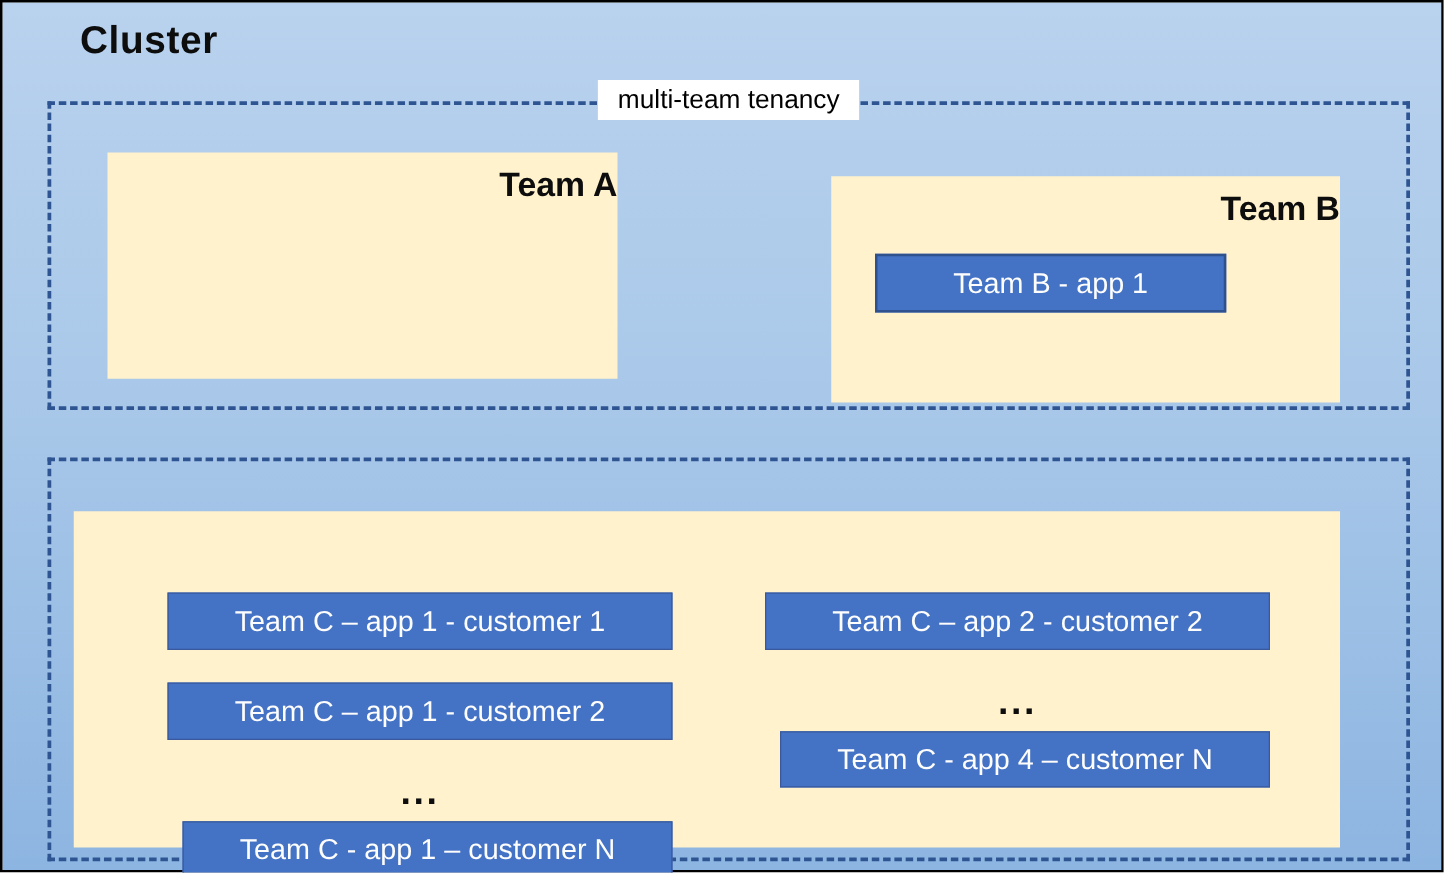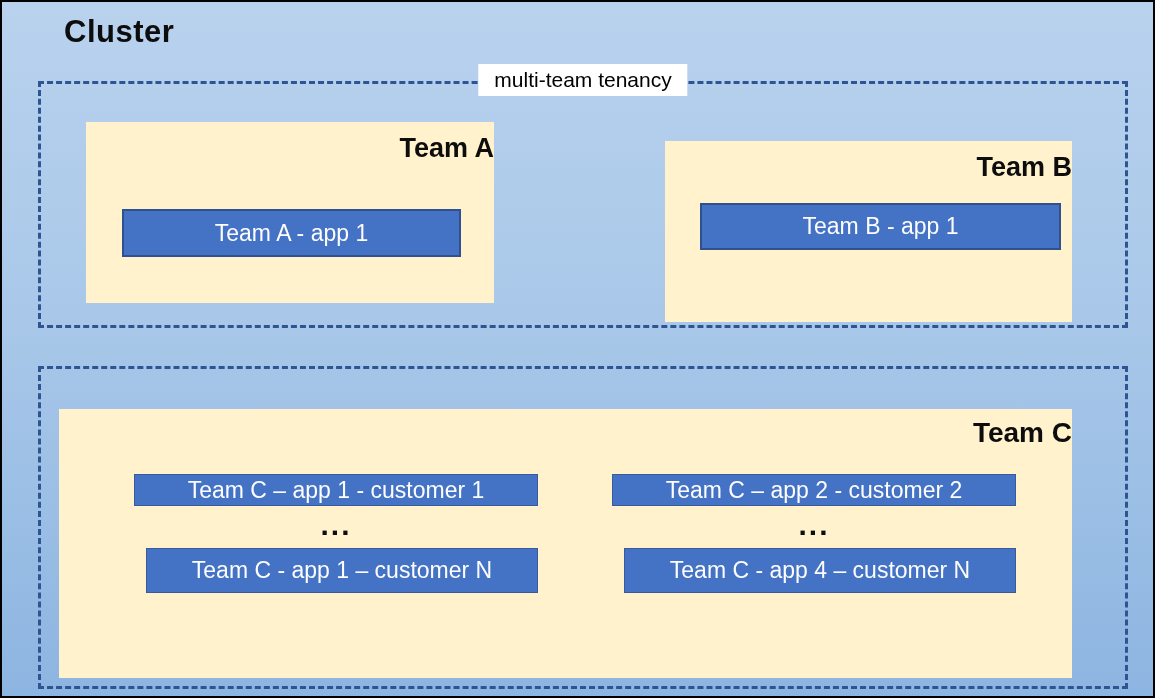--- a/index.html
+++ b/index.html
@@ -64,32 +64,32 @@
     box-sizing: border-box;
     color: #fdfdfd;
     font-size: 23px;
     display: flex;
     align-items: center;
     justify-content: center;
     white-space: nowrap;
   }
   .app-abs { position: absolute; }
   .app-a1 { left: 36px; top: 87px;  width: 339px; height: 48px; }
-  .app-b1 { left: 35px; top: 62px;  width: 361px; height: 47px; }
+  .app-b1 { left: 35px; top: 62px;  width: 281px; height: 47px; }
   .app-b2 { left: 35px; top: 119px; width: 337px; height: 46px; }
   .customer-col {
     position: absolute;
     top: 65px;
     width: 404px;
   }
   .col-left  { left: 75px; }
   .col-right { left: 553px; }
   .customer-col .app {
-    height: 32px;
-    margin-bottom: 3px;
+    height: 46px;
+    margin-bottom: 26px;
     border-width: 1px;
     border-color: #39599c;
   }
   .customer-col .app:last-child { height: 45px; margin-bottom: 0; margin-left: 12px; }
   .ellipsis {
     height: 39px;
     line-height: 32px;
     text-align: center;
     font-weight: bold;
     font-size: 30px;
@@ -102,36 +102,35 @@
 
 <div class="canvas">
 
   <div class="cluster-title">Cluster</div>
 
   <div class="group group-multi-team">
     <div class="group-label">multi-team tenancy</div>
 
     <div class="team team-a">
       <div class="team-title">Team A</div>
-      <div class="app app-abs app-a1">Team A - app 1</div>
     </div>
 
     <div class="team team-b">
       <div class="team-title">Team B</div>
       <div class="app app-abs app-b1">Team B - app 1</div>
     </div>
   </div>
 
   <div class="group group-multi-customer">
 
     <div class="team team-c">
-      <div class="team-title">Team C</div>
 
       <div class="customer-col col-left">
         <div class="app">Team C – app 1 - customer 1</div>
+        <div class="app">Team C – app 1 - customer 2</div>
         <div class="ellipsis">...</div>
         <div class="app">Team C - app 1 – customer N</div>
       </div>
 
       <div class="customer-col col-right">
         <div class="app">Team C – app 2 - customer 2</div>
         <div class="ellipsis">...</div>
         <div class="app">Team C - app 4 – customer N</div>
       </div>
     </div>

